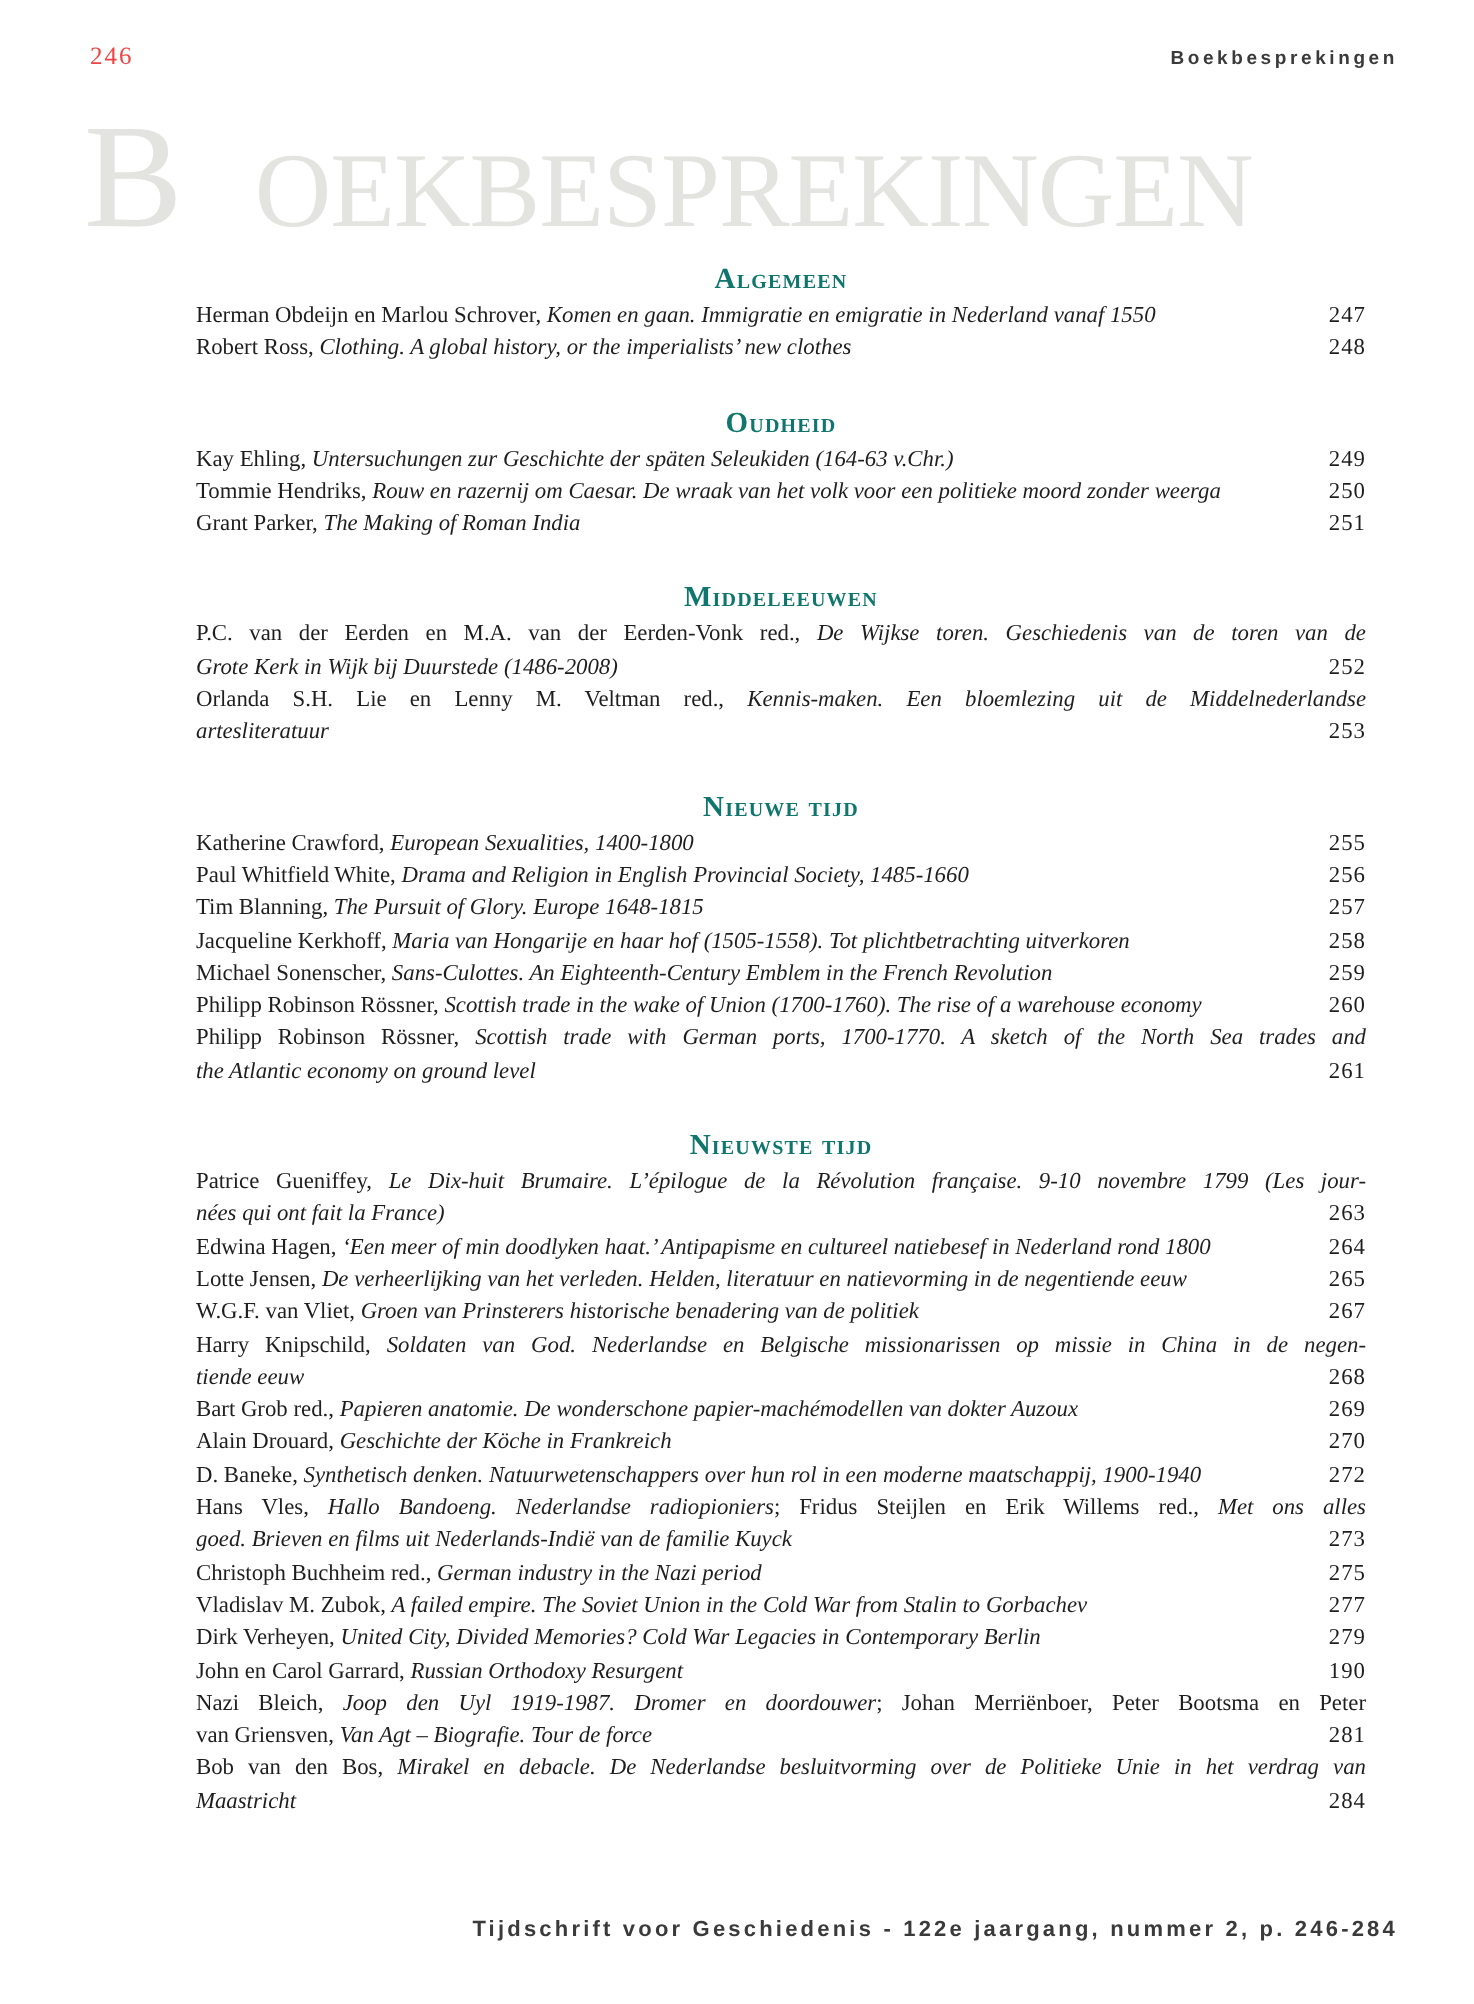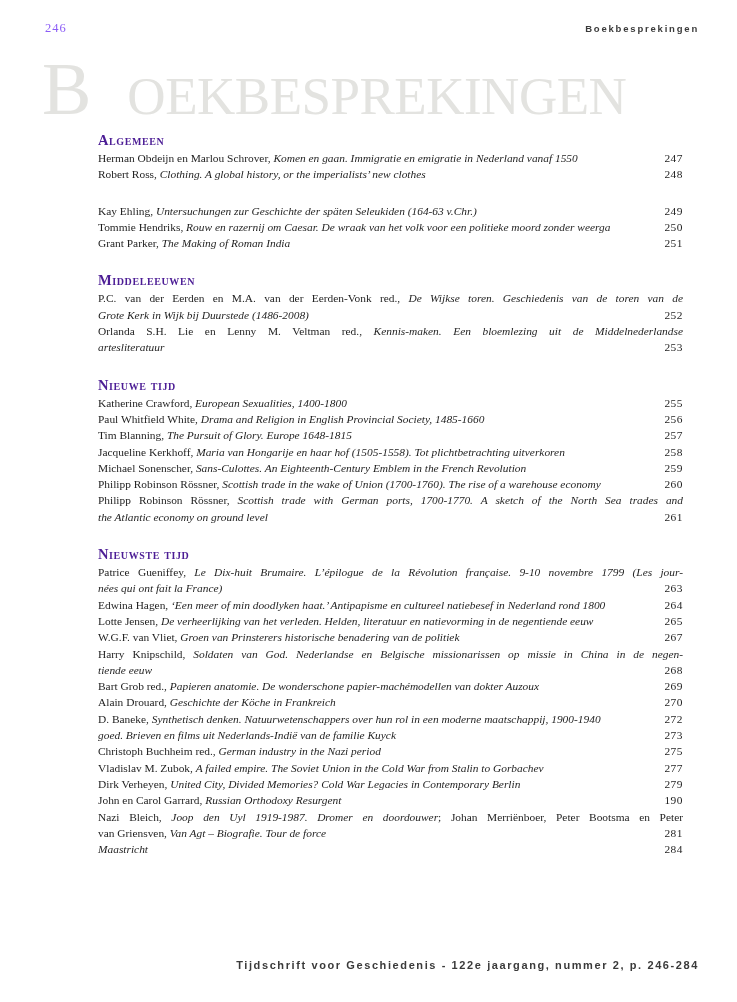--- a/index.html
+++ b/index.html
@@ -5,39 +5,39 @@
   html,body{margin:0;padding:0;background:#ffffff;}
   #page{
     position:relative;width:737px;height:1002px;background:#ffffff;
     font-family:"Liberation Serif", serif;color:#1e1e1e;overflow:hidden;
   }
   
   .runhead{
     position:absolute;top:21px;left:45px;right:38px;
     display:flex;justify-content:space-between;align-items:baseline;
   }
-  .pagenum{font-family:"Liberation Serif",serif;font-size:12.5px;letter-spacing:1px;color:#8b5cf6;}
+  .pagenum{font-family:"Liberation Serif",serif;font-size:12.5px;letter-spacing:1px;color:#ef4444;}
   .running-title{
     font-family:"Liberation Sans",sans-serif;font-weight:bold;font-size:9.5px;
     letter-spacing:1.8px;color:#3a3a3a;
   }
   
   .watermark{
     position:absolute;top:52px;left:42px;width:660px;
     color:#e3e3e0;white-space:nowrap;line-height:1;user-select:none;
   }
   .wm-initial{font-size:74px;}
   .wm-rest{font-size:53px;letter-spacing:-0.5px;margin-left:36px;}
   
   .toc{position:absolute;left:98px;top:131px;width:585px;}
   .toc-section{margin-top:20px;}
   .toc-section:first-child{margin-top:0;}
   .section-title{
     margin:0 0 1px 0;font-size:14.5px;font-weight:bold;
-    font-variant:small-caps;letter-spacing:0.6px;line-height:18px;color:#4c1d95;
+    font-variant:small-caps;letter-spacing:0.6px;line-height:18px;color:#0f766e;text-align:center;
   }
   .toc-entry{margin:0;}
   .toc-line{font-size:11.4px;line-height:16.3px;}
   .toc-line.just{text-align:justify;text-align-last:justify;}
   .it{font-style:italic;}
   .ro{font-style:normal;}
   .pg{float:right;font-style:normal;letter-spacing:0.5px;}
   
   .footer{
     position:absolute;top:959px;left:0;right:38px;text-align:right;
@@ -63,20 +63,21 @@
       <section class="toc-section">
         <h2 class="section-title">Algemeen</h2>
         <div class="toc-entry">
           <div class="toc-line"><span class="pg">247</span><span class="ro">Herman Obdeijn en Marlou Schrover, </span><span class="it">Komen en gaan. Immigratie en emigratie in Nederland vanaf 1550</span></div>
         </div>
         <div class="toc-entry">
           <div class="toc-line"><span class="pg">248</span><span class="ro">Robert Ross, </span><span class="it">Clothing. A global history, or the imperialists’ new clothes</span></div>
         </div>
       </section>
       <section class="toc-section">
+        <h2 class="section-title">Oudheid</h2>
         <div class="toc-entry">
           <div class="toc-line"><span class="pg">249</span><span class="ro">Kay Ehling, </span><span class="it">Untersuchungen zur Geschichte der späten Seleukiden (164-63 v.Chr.)</span></div>
         </div>
         <div class="toc-entry">
           <div class="toc-line"><span class="pg">250</span><span class="ro">Tommie Hendriks, </span><span class="it">Rouw en razernij om Caesar. De wraak van het volk voor een politieke moord zonder weerga</span></div>
         </div>
         <div class="toc-entry">
           <div class="toc-line"><span class="pg">251</span><span class="ro">Grant Parker, </span><span class="it">The Making of Roman India</span></div>
         </div>
       </section>
@@ -138,39 +139,41 @@
         <div class="toc-entry">
           <div class="toc-line"><span class="pg">269</span><span class="ro">Bart Grob red., </span><span class="it">Papieren anatomie. De wonderschone papier-machémodellen van dokter Auzoux</span></div>
         </div>
         <div class="toc-entry">
           <div class="toc-line"><span class="pg">270</span><span class="ro">Alain Drouard, </span><span class="it">Geschichte der Köche in Frankreich</span></div>
         </div>
         <div class="toc-entry">
           <div class="toc-line"><span class="pg">272</span><span class="ro">D. Baneke, </span><span class="it">Synthetisch denken. Natuurwetenschappers over hun rol in een moderne maatschappij, 1900-1940</span></div>
         </div>
         <div class="toc-entry">
+          <div class="toc-line just"><span class="ro">Hans Vles, </span><span class="it">Hallo Bandoeng. Nederlandse radiopioniers</span><span class="ro">; Fridus Steijlen en Erik Willems red., </span><span class="it">Met ons alles</span></div>
           <div class="toc-line"><span class="pg">273</span><span class="it">goed. Brieven en films uit Nederlands-Indië van de familie Kuyck</span></div>
         </div>
         <div class="toc-entry">
           <div class="toc-line"><span class="pg">275</span><span class="ro">Christoph Buchheim red., </span><span class="it">German industry in the Nazi period</span></div>
         </div>
         <div class="toc-entry">
           <div class="toc-line"><span class="pg">277</span><span class="ro">Vladislav M. Zubok, </span><span class="it">A failed empire. The Soviet Union in the Cold War from Stalin to Gorbachev</span></div>
         </div>
         <div class="toc-entry">
           <div class="toc-line"><span class="pg">279</span><span class="ro">Dirk Verheyen, </span><span class="it">United City, Divided Memories? Cold War Legacies in Contemporary Berlin</span></div>
         </div>
         <div class="toc-entry">
           <div class="toc-line"><span class="pg">190</span><span class="ro">John en Carol Garrard, </span><span class="it">Russian Orthodoxy Resurgent</span></div>
         </div>
         <div class="toc-entry">
           <div class="toc-line just"><span class="ro">Nazi Bleich, </span><span class="it">Joop den Uyl 1919-1987. Dromer en doordouwer</span><span class="ro">; Johan Merriënboer, Peter Bootsma en Peter</span></div>
           <div class="toc-line"><span class="pg">281</span><span class="ro">van Griensven, </span><span class="it">Van Agt – Biografie. Tour de force</span></div>
         </div>
         <div class="toc-entry">
+          <div class="toc-line just"><span class="ro">Bob van den Bos, </span><span class="it">Mirakel en debacle. De Nederlandse besluitvorming over de Politieke Unie in het verdrag van</span></div>
           <div class="toc-line"><span class="pg">284</span><span class="it">Maastricht</span></div>
         </div>
       </section>
     </div>
 
   <div class="footer">Tijdschrift voor Geschiedenis - 122e jaargang, nummer 2, p. 246-284</div>
 
 </div>
 
 </body></html>

